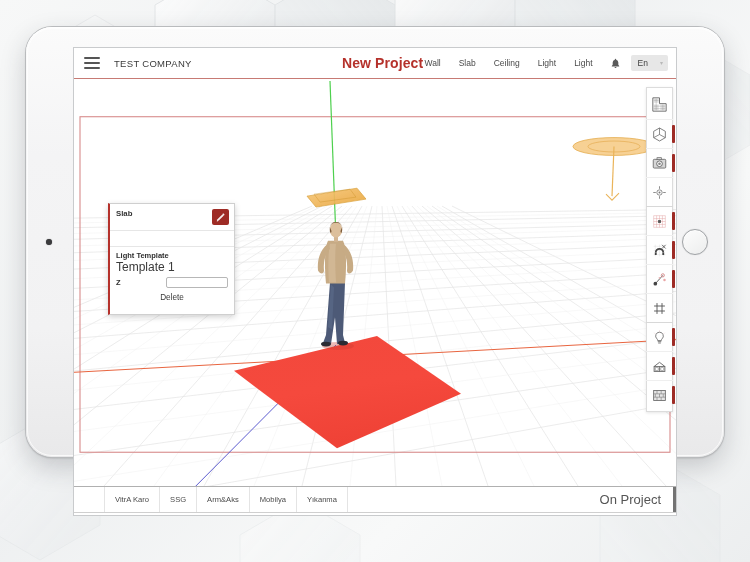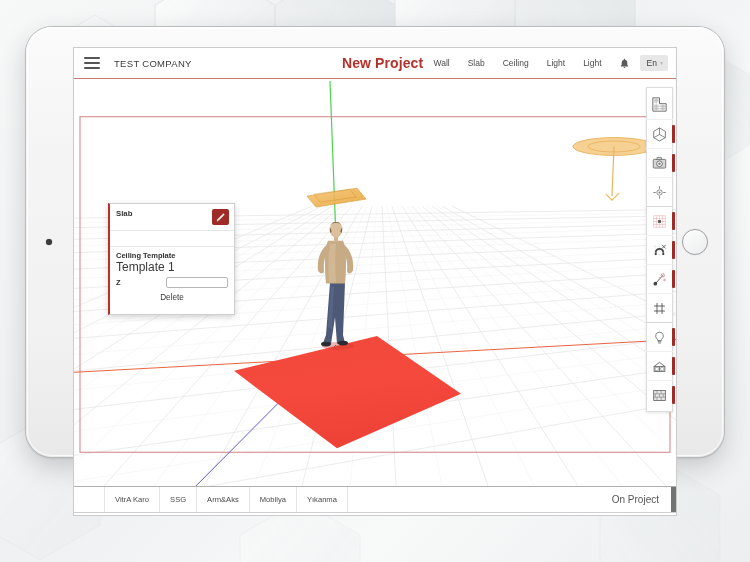--- a/index.html
+++ b/index.html
@@ -72,21 +72,21 @@
   #project-name{
     position:absolute; left:268px;
     font-size:14px; font-weight:bold; color:#b5312b; letter-spacing:.1px;
   }
   #header-nav{ margin-left:auto; display:flex; align-items:center; gap:0; }
   .nav-item{
     font-size:8.5px; color:#4a4a4a; padding:0 9px; white-space:nowrap; cursor:pointer;
   }
   #bell-icon{ padding:0 9px; display:flex; align-items:center; cursor:pointer; }
   #lang-select{
-    display:flex; align-items:center; gap:3px;
+    display:flex; align-items:center; gap:12px;
     background:#e7e7e7; border-radius:2px; padding:3px 5px 3px 7px;
     margin-left:2px; cursor:pointer;
   }
   #lang-label{ font-size:8.5px; color:#444; }
   #chev{ font-size:6px; color:#b9b9b9; line-height:1; }
 
   
   #viewport{
     position:relative; flex:1 1 auto; overflow:hidden;
     background:#ffffff;
@@ -162,21 +162,21 @@
   }
   .cat-tab{
     display:flex; align-items:center; justify-content:center;
     padding:0 10px; font-size:7.6px; color:#4a4a4a;
     border-right:1px solid #e4e4e4; cursor:pointer; white-space:nowrap;
   }
   .cat-tab:first-child{ border-left:1px solid #e4e4e4; margin-left:6px; }
   #bar-spacer{ flex:1 1 auto; }
   #on-project{
     display:flex; align-items:center; padding:0 12px;
-    font-size:10px; color:#555; border-right:5px solid #737373; cursor:pointer;
+    font-size:13px; color:#555; border-right:3px solid #737373; cursor:pointer;
   }
   #total-label{
     display:flex; align-items:center; padding:0 12px 0 24px;
     font-size:8.6px; color:#555;
   }
   #screen-bottom-edge{
     flex:0 0 3px; background:#fff; border-top:1px solid #cfcfcf;
   }
 </style>
 </head>
@@ -530,21 +530,21 @@
               <path d="M2.4,11.6 L3.2,9.2 L9.6,2.8 L11.2,4.4 L4.8,10.8 Z" fill="#ffffff" opacity=".92"></path>
               <path d="M10.0,2.2 L11.8,4.0" stroke="#ffffff" stroke-width="1.3" fill="none"></path>
               <path d="M2.4,11.6 L3.9,11.1" stroke="#ffffff" stroke-width="1" fill="none"></path>
             </svg>
           </span>
         </div>
 
         <div id="dialog-mid"></div>
 
         <div id="dialog-body">
-          <div id="active-template-label">Ceiling Template</div>
+          <div id="active-template-label">Light Template</div>
           <div id="template-value">Template 1</div>
 
           <div id="z-row">
             <span id="z-label">Z</span>
             <input id="z-input" type="text" placeholder="" style="">
           </div>
         </div>
 
         <div id="delete-row">
           <span id="delete-btn">Delete</span>

